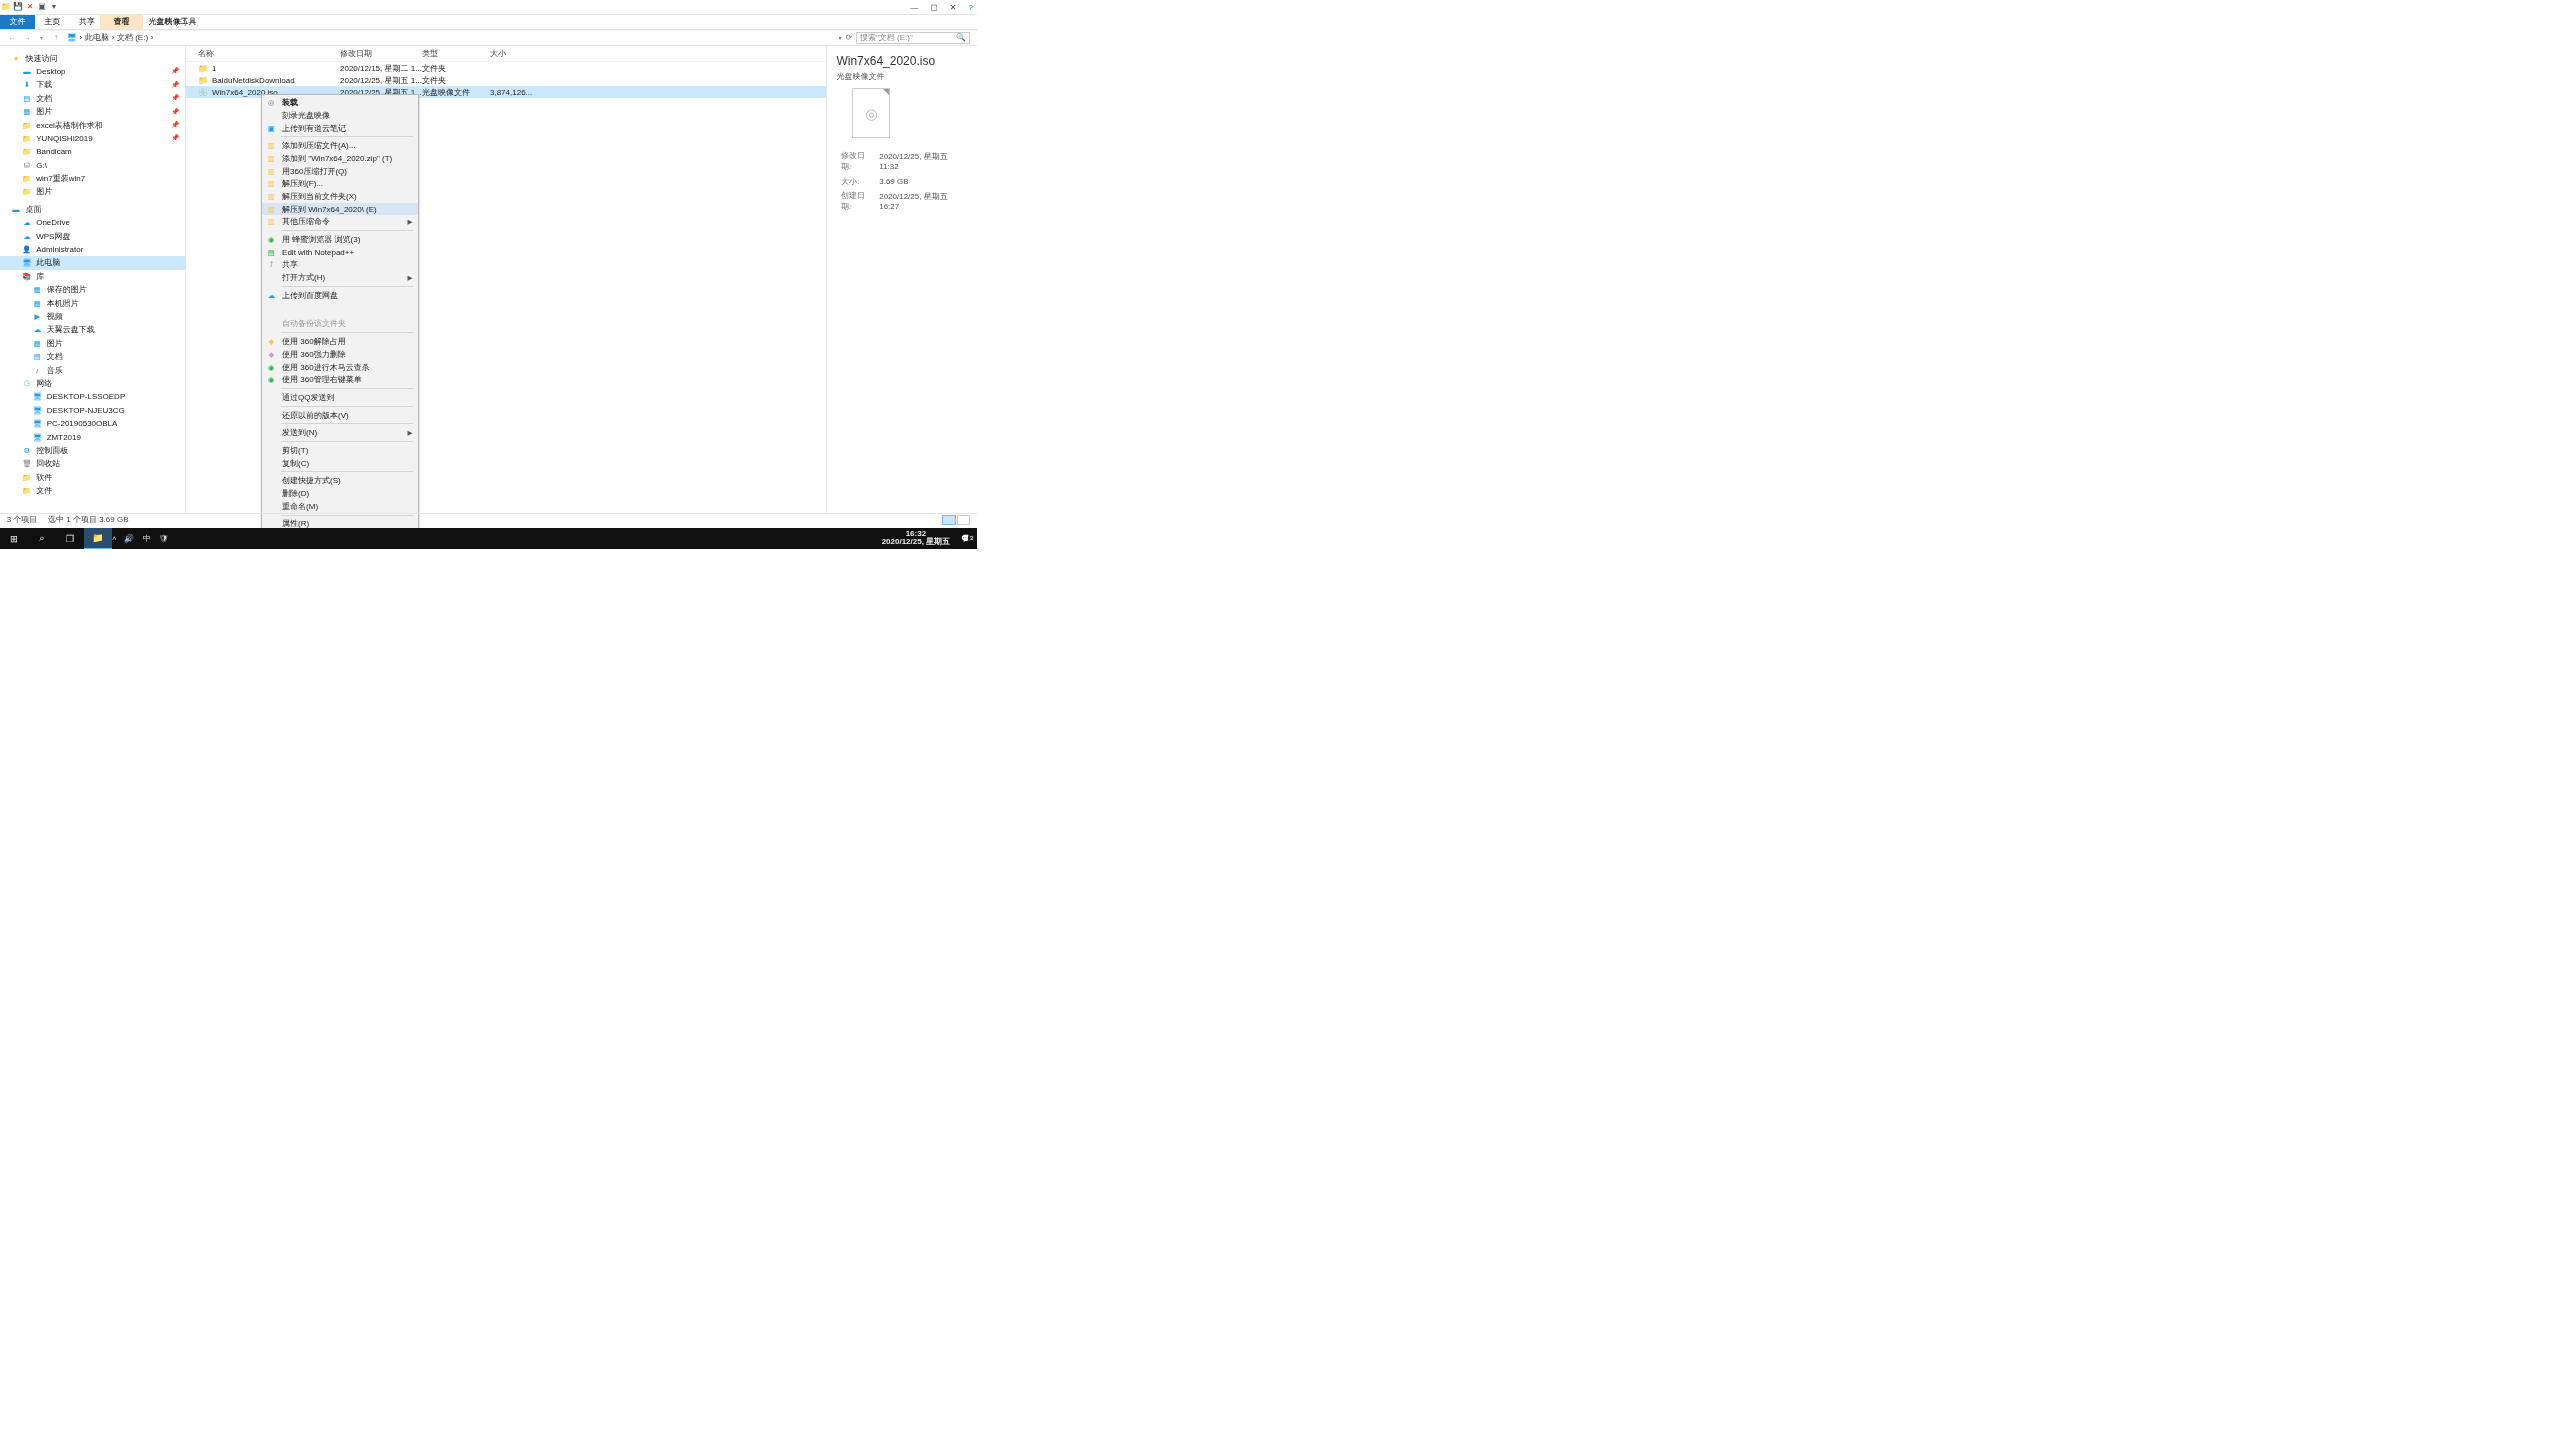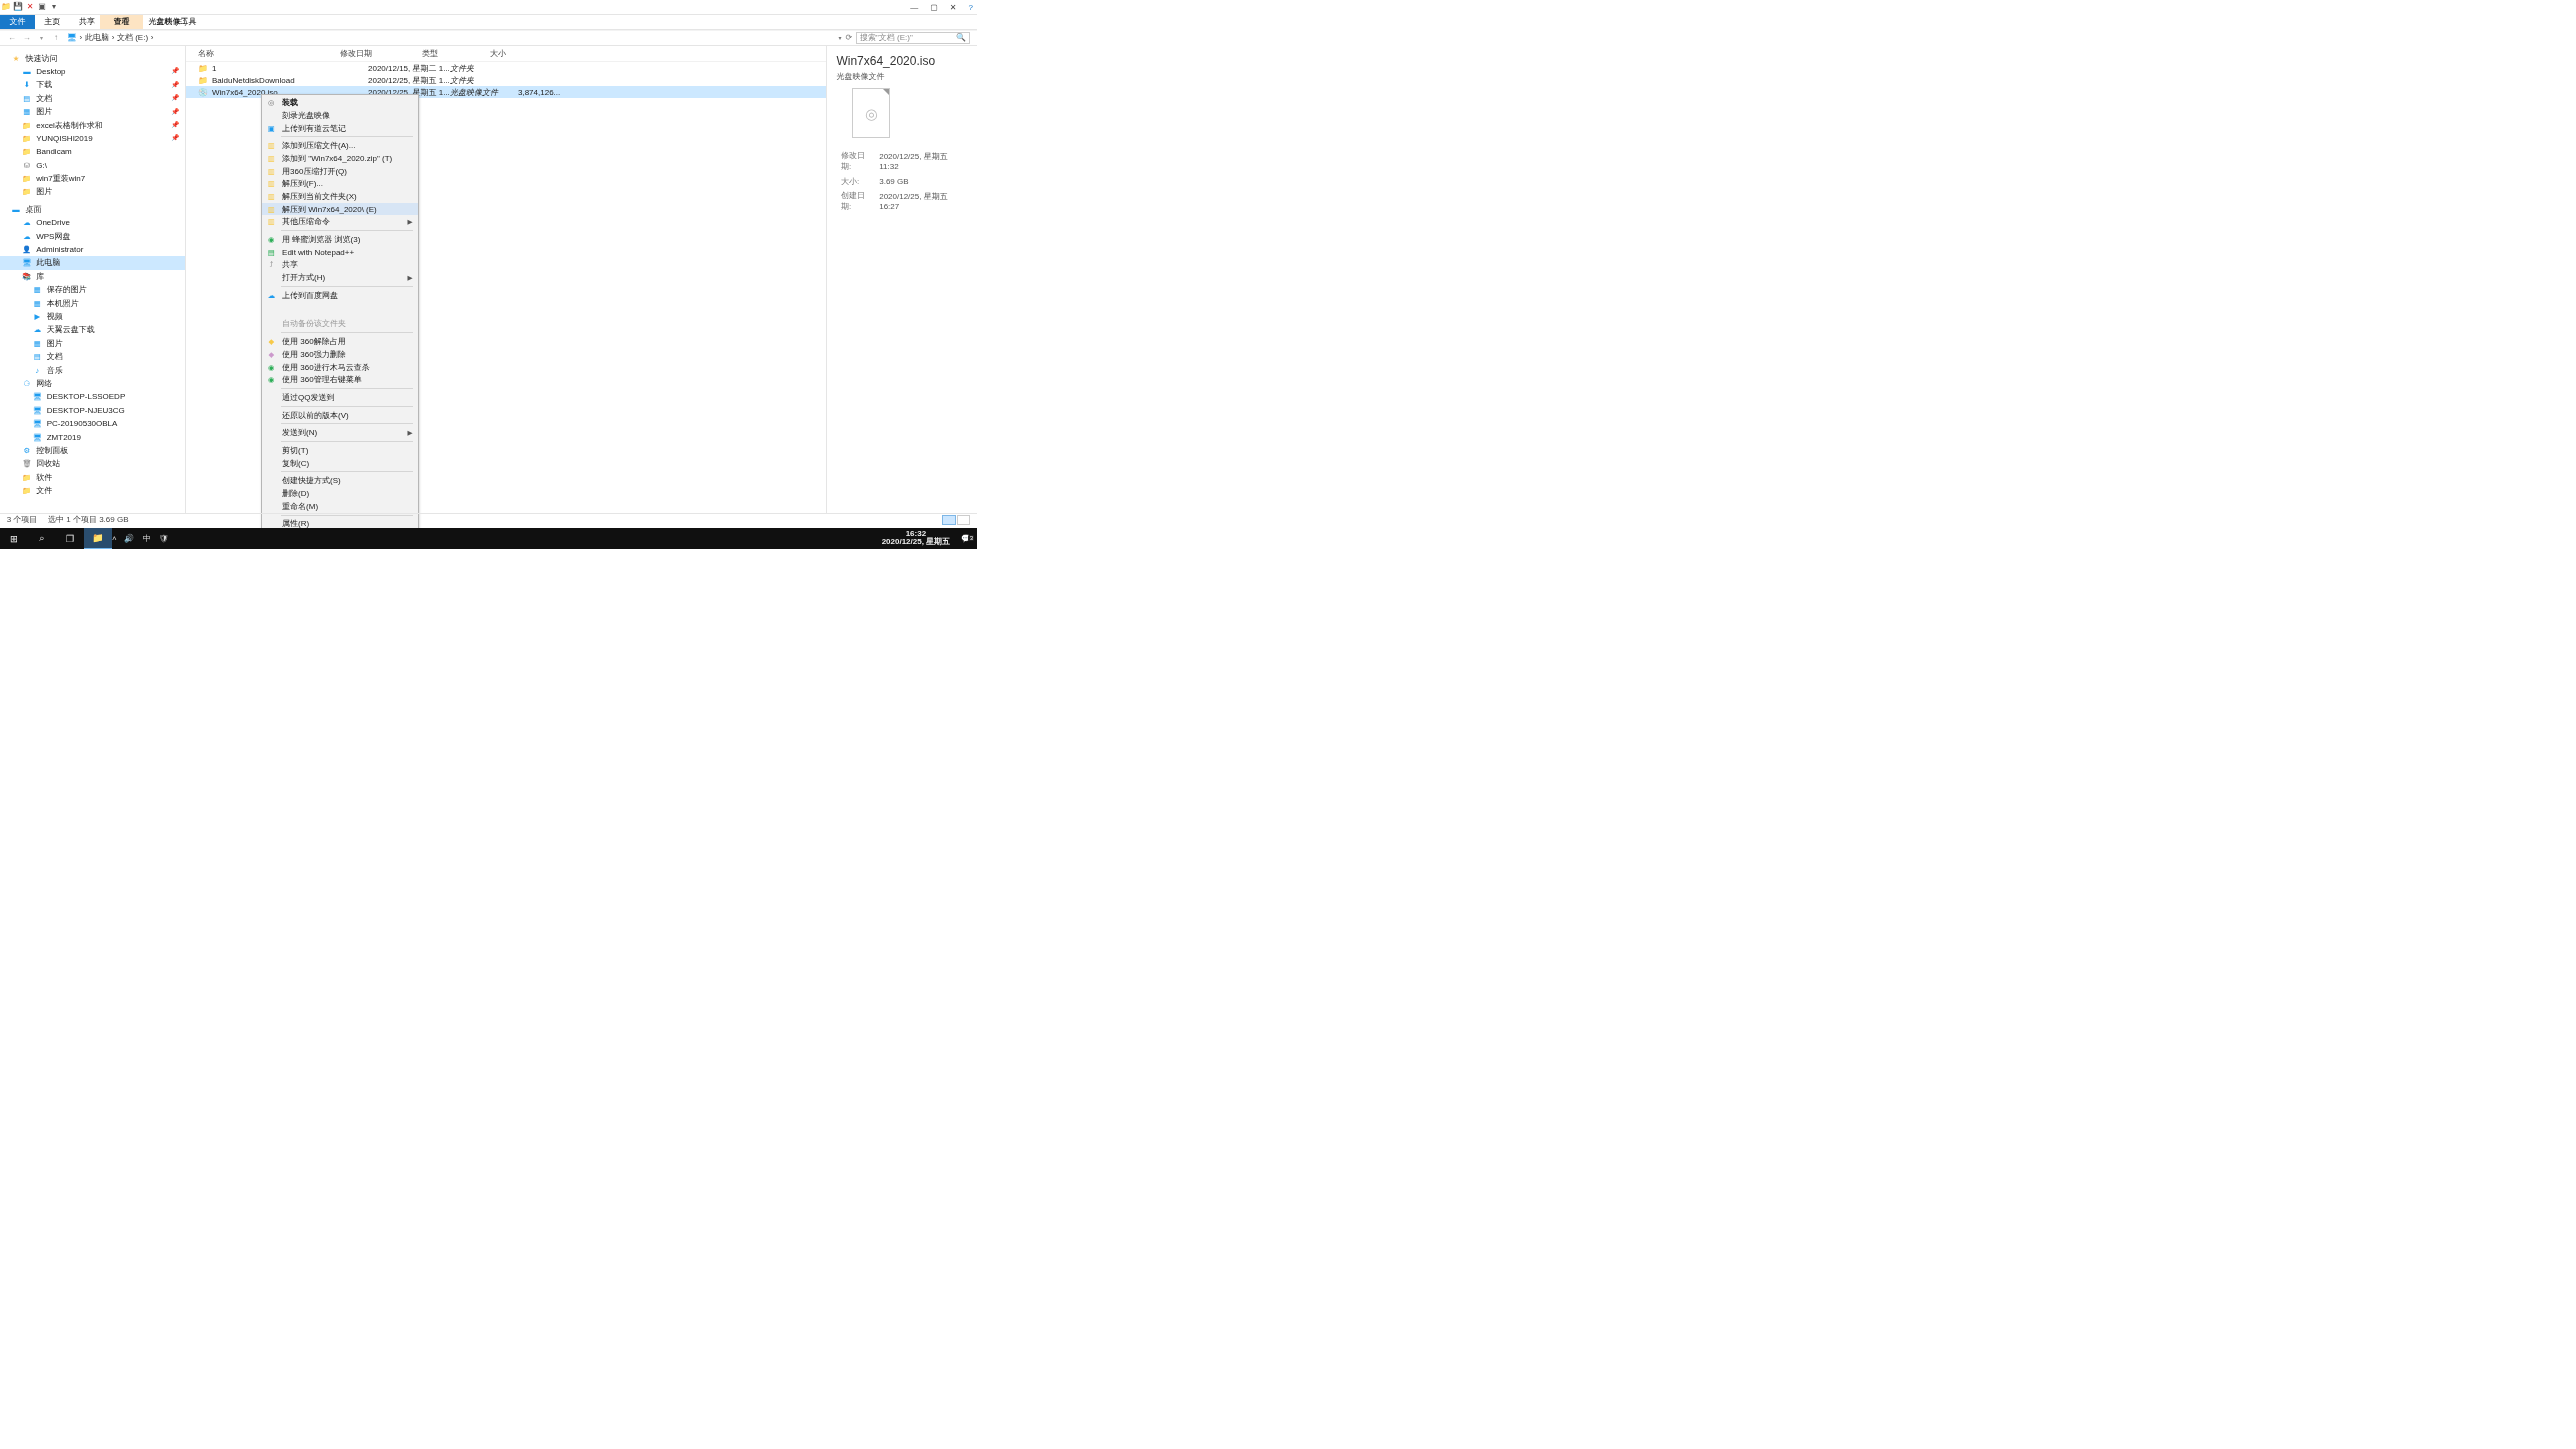--- a/index.html
+++ b/index.html
@@ -40,22 +40,22 @@
 
 .listpane { flex:1; position:relative; }
 .cols { height:16px; border-bottom:0.7px solid #f1f1f1; display:flex; align-items:center; padding-left:12px; color:#444; }
 .cols .c-name { width:142px; }
 .cols .c-date { width:82px; }
 .cols .c-type { width:68px; }
 .cols .c-size { width:47px; }
 .row { height:12px; display:flex; align-items:center; padding-left:12px; color:#222; cursor:default; }
 .row.sel { background:#cce8ff; }
 .row .c-name { width:142px; display:flex; align-items:center; gap:4px; }
-.row .c-date { width:82px;margin-left:28px; }
-.row .c-type { width:68px;font-style:italic; }
+.row .c-date { width:82px; }
+.row .c-type { width:68px; }
 .row .c-size { width:47px; }
 .row .fi-folder { color:#f7c948; }
 .row .fi-iso { color:#bbb; }
 
 
 .preview { width:151px; border-left:0.7px solid #e5e5e5; padding:8px 9.4px; color:#333; }
 .preview h2 { font-size:12px; font-weight:400; margin-bottom:2.7px; }
 .preview .sub { color:#555; margin-bottom:6.7px; }
 .preview .thumb { width:38px; height:50px; border:0.7px solid #ccc; margin:4px 0 9.4px 16px; display:flex; align-items:center; justify-content:center; color:#bbb; font-size:14.8px; position:relative; }
 .preview .thumb:before { content:""; position:absolute; right:0; top:0; border-style:solid; border-width:0 6.7px 6.7px 0; border-color:transparent #999 transparent transparent; }

